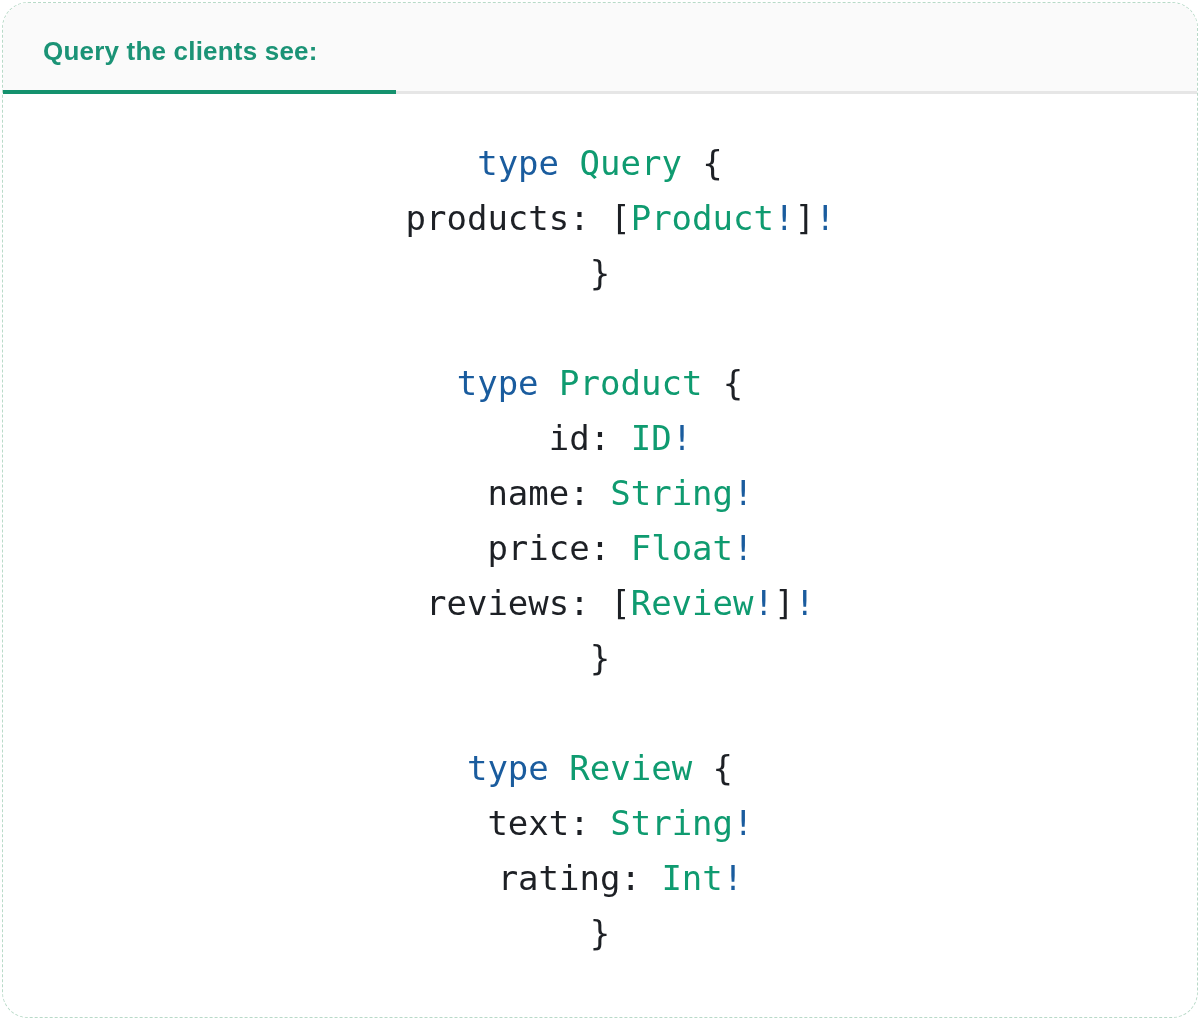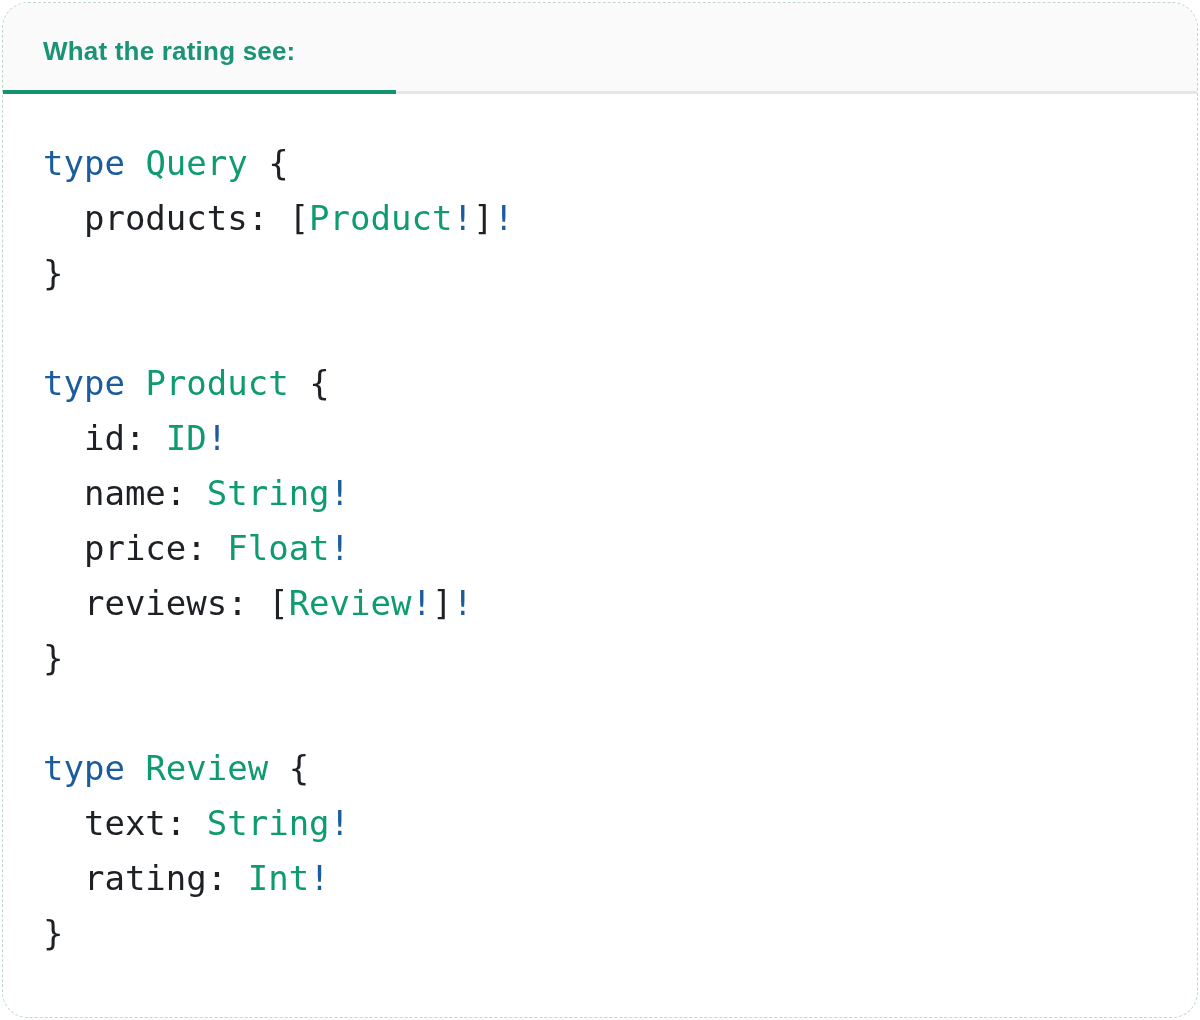--- a/index.html
+++ b/index.html
@@ -64,29 +64,30 @@
     margin: 0;
     padding: 42px 40px 30px 40px;
     font-family: "DejaVu Sans Mono", monospace;
     font-size: 34px;
     line-height: 55px;
     color: var(--code-plain);
   }
   .code-line {
     min-height: 55px;
     white-space: pre;
+    text-align: center;
   }
   .tok-keyword { color: var(--code-keyword); }
   .tok-type    { color: var(--code-type); }
   .tok-plain   { color: var(--code-plain); }
 </style>
 </head>
 <body>
 
 <div class="card">
   <div class="tabbar">
     <div class="tab">
-      <span class="tab-label">What the rating see:</span>
+      <span class="tab-label">Query the clients see:</span>
     </div>
     <div class="tab-underline"></div>
   </div>
   <pre class="code" id="code-block"><div class="code-line"><span class="tok-keyword">type</span><span class="tok-plain"> </span><span class="tok-type">Query</span><span class="tok-plain"> {</span></div><div class="code-line"><span class="tok-plain">  products: [</span><span class="tok-type">Product</span><span class="tok-keyword">!</span><span class="tok-plain">]</span><span class="tok-keyword">!</span></div><div class="code-line"><span class="tok-plain">}</span></div><div class="code-line">&nbsp;</div><div class="code-line"><span class="tok-keyword">type</span><span class="tok-plain"> </span><span class="tok-type">Product</span><span class="tok-plain"> {</span></div><div class="code-line"><span class="tok-plain">  id: </span><span class="tok-type">ID</span><span class="tok-keyword">!</span></div><div class="code-line"><span class="tok-plain">  name: </span><span class="tok-type">String</span><span class="tok-keyword">!</span></div><div class="code-line"><span class="tok-plain">  price: </span><span class="tok-type">Float</span><span class="tok-keyword">!</span></div><div class="code-line"><span class="tok-plain">  reviews: [</span><span class="tok-type">Review</span><span class="tok-keyword">!</span><span class="tok-plain">]</span><span class="tok-keyword">!</span></div><div class="code-line"><span class="tok-plain">}</span></div><div class="code-line">&nbsp;</div><div class="code-line"><span class="tok-keyword">type</span><span class="tok-plain"> </span><span class="tok-type">Review</span><span class="tok-plain"> {</span></div><div class="code-line"><span class="tok-plain">  text: </span><span class="tok-type">String</span><span class="tok-keyword">!</span></div><div class="code-line"><span class="tok-plain">  rating: </span><span class="tok-type">Int</span><span class="tok-keyword">!</span></div><div class="code-line"><span class="tok-plain">}</span></div></pre>
 </div>
 
 </body></html>

